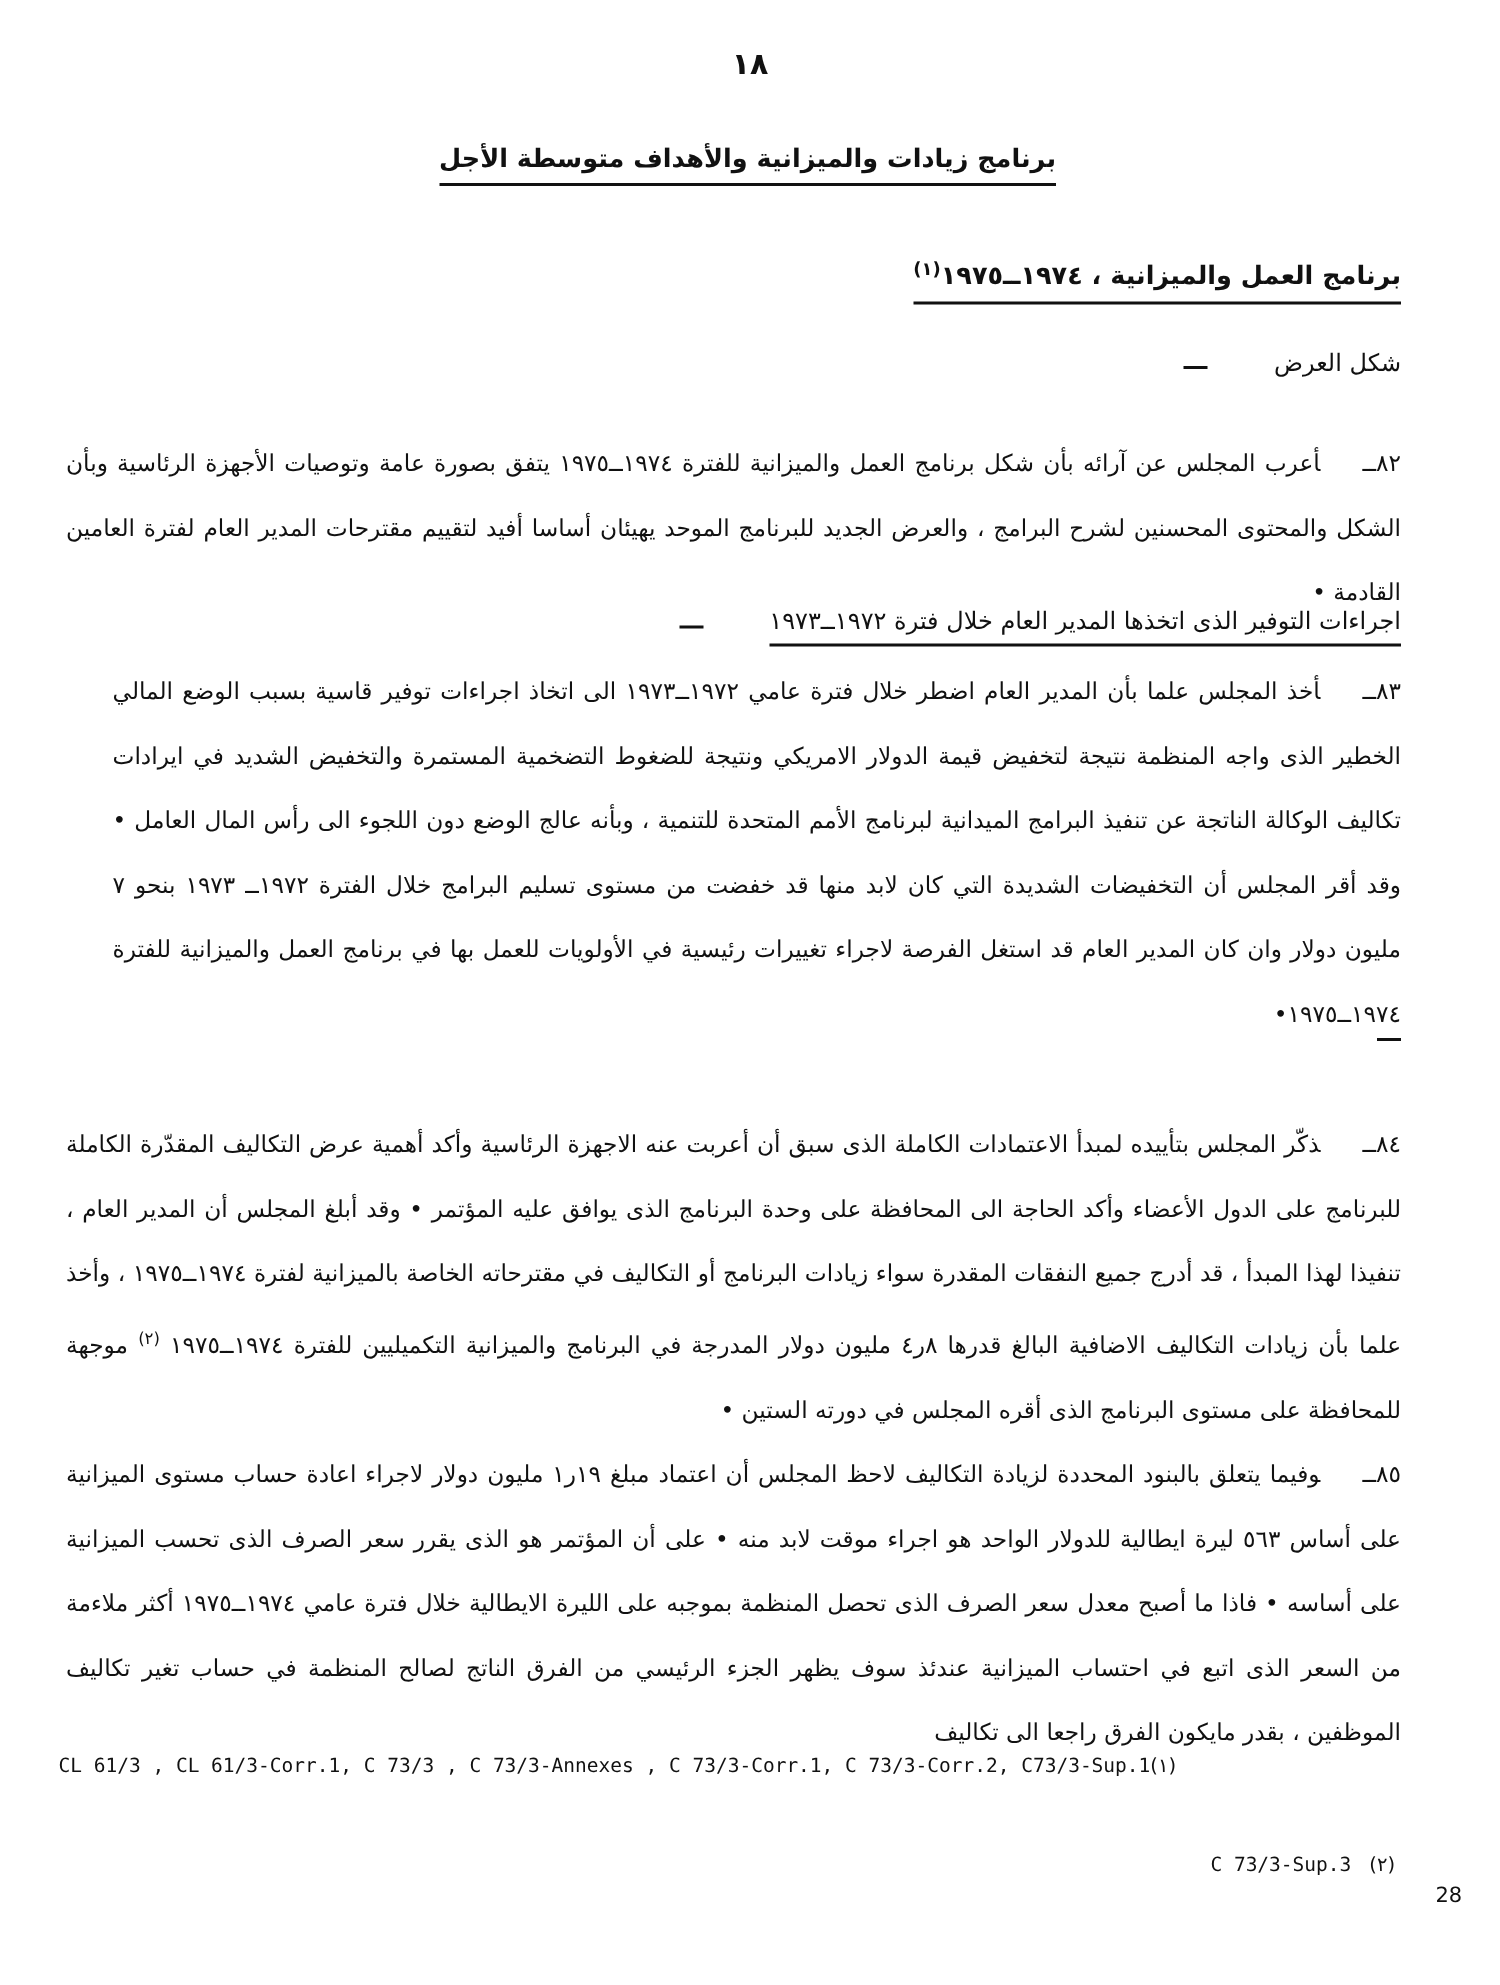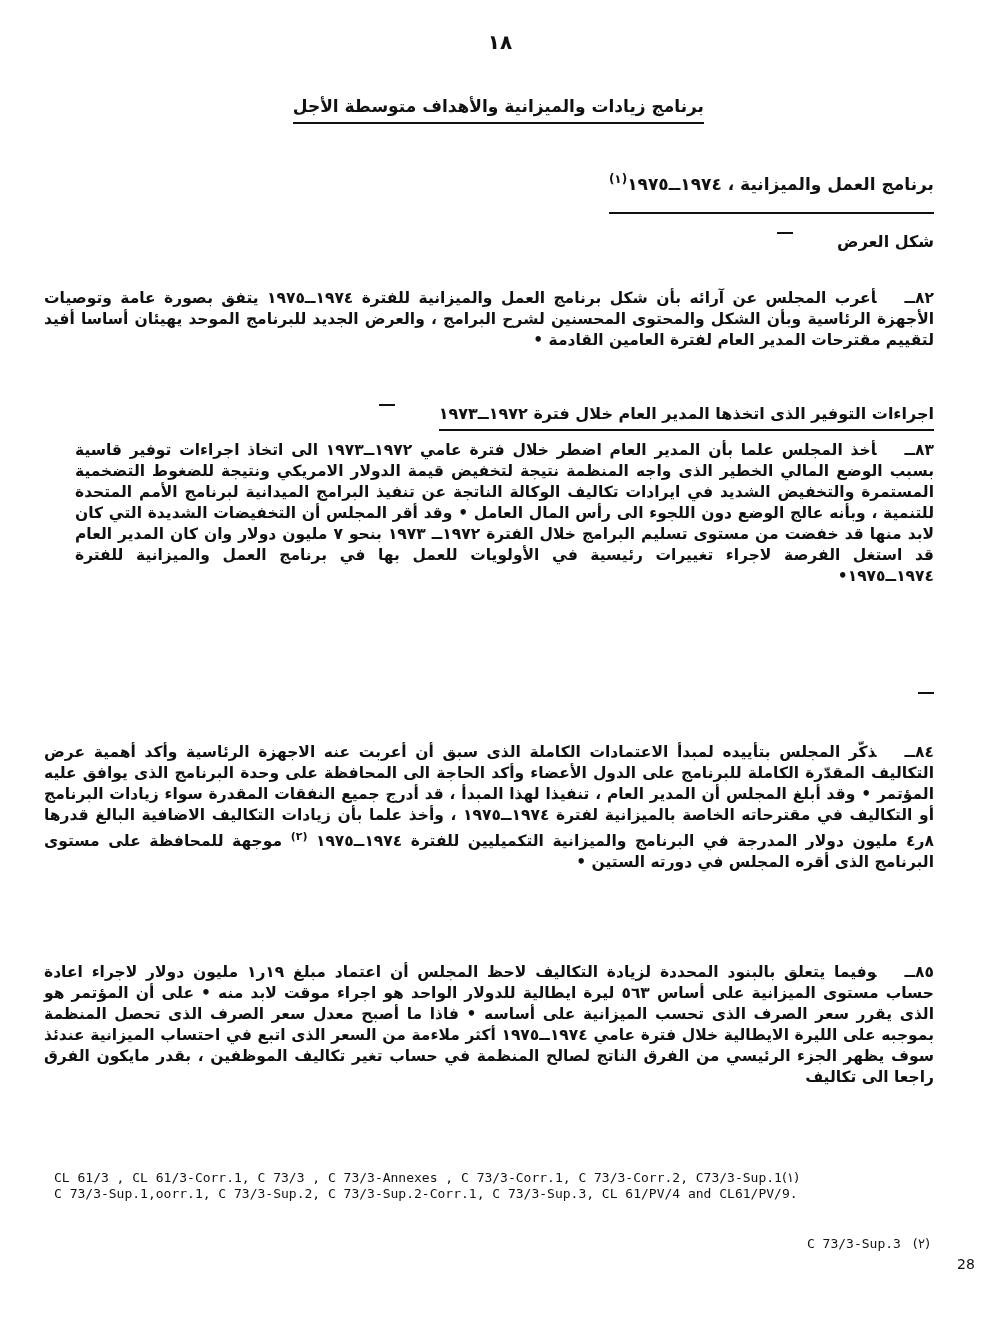--- a/index.html
+++ b/index.html
@@ -13,39 +13,39 @@
   }
   .rtl { direction: rtl; unicode-bidi: embed; }
   .title {
     position: absolute; top: 96px; right: 296px;
     font-size: 17px; font-weight: bold;
     border-bottom: 2px solid #111; padding-bottom: 6px;
   }
   .subtitle {
     position: absolute; top: 172px; right: 66px;
     font-size: 17px; font-weight: bold;
-    border-bottom: 2px solid #111; padding-bottom: 18px; margin-left: 24px;
+    border-bottom: 2px solid #111; padding-bottom: 6px; margin-left: 24px;
   }
   .subtitle sup { font-size: 12px; }
   .heading {
-    position: absolute; right: 66px; font-size: 16px; font-weight: bold;
-    display: flex; flex-direction: row-reverse; gap: 44px;
+    position: absolute; right: 66px; font-size: 16px; font-weight: normal;
+    display: flex; flex-direction: row-reverse; align-items: center; gap: 44px;
   }
   .heading .dash { width: 16px; height: 2px; background: #111; display: inline-block; }
   .heading .htext { padding-bottom: 6px; }
   .heading.ul .htext { border-bottom: 2px solid #111; }
   .para {
     position: absolute; left: 44px; right: 66px;
-    font-size: 15.5px; font-weight: bold; line-height: 21px;
+    font-size: 15.5px; font-weight: normal; line-height: 43px;
     text-align: justify; text-align-last: right;
   }
   .para .pnum { margin-left: 28px; }
   .para sup { font-size: 11px; }
   .fn {
-    position: absolute; left: 54px; right: 70px;
+    position: absolute; left: 39px; right: 70px;
     font-family: "DejaVu Sans Mono", monospace; font-size: 13px; line-height: 16px;
     color: #111;
   }
   .fn .mark { font-family: "DejaVu Sans", sans-serif; }
   .fn-line { white-space: pre; }
   .fn2 {
     position: absolute; top: 1236px; right: 70px;
     font-family: "DejaVu Sans Mono", monospace; font-size: 13px;
   }
   .fn2 .mark { font-family: "DejaVu Sans", sans-serif; margin-left: 12px; }
@@ -89,20 +89,19 @@
 <div class="para rtl" style="top:742px;">
   <span class="pnum">٨٤ــ</span><span>ذكّر المجلس بتأييده لمبدأ الاعتمادات الكاملة الذى سبق أن أعربت عنه الاجهزة الرئاسية وأكد أهمية عرض التكاليف المقدّرة الكاملة للبرنامج على الدول الأعضاء وأكد الحاجة الى المحافظة على وحدة البرنامج الذى يوافق عليه المؤتمر • وقد أبلغ المجلس أن المدير العام ، تنفيذا لهذا المبدأ ، قد أدرج جميع النفقات المقدرة سواء زيادات البرنامج أو التكاليف في مقترحاته الخاصة بالميزانية لفترة ١٩٧٤ــ١٩٧٥ ، وأخذ علما بأن زيادات التكاليف الاضافية البالغ قدرها ٨ر٤ مليون دولار المدرجة في البرنامج والميزانية التكميليين للفترة ١٩٧٤ــ١٩٧٥</span> <sup>(٢)</sup> <span>موجهة للمحافظة على مستوى البرنامج الذى أقره المجلس في دورته الستين •</span>
 </div>
 
 <div class="para rtl" style="top:962px;">
   <span class="pnum">٨٥ــ</span><span>وفيما يتعلق بالبنود المحددة لزيادة التكاليف لاحظ المجلس أن اعتماد مبلغ ١٩ر١ مليون دولار لاجراء اعادة حساب مستوى الميزانية على أساس ٥٦٣ ليرة ايطالية للدولار الواحد هو اجراء موقت لابد منه • على أن المؤتمر هو الذى يقرر سعر الصرف الذى تحسب الميزانية على أساسه • فاذا ما أصبح معدل سعر الصرف الذى تحصل المنظمة بموجبه على الليرة الايطالية خلال فترة عامي ١٩٧٤ــ١٩٧٥ أكثر ملاءمة من السعر الذى اتبع في احتساب الميزانية عندئذ سوف يظهر الجزء الرئيسي من الفرق الناتج لصالح المنظمة في حساب تغير تكاليف الموظفين ، بقدر مايكون الفرق راجعا الى تكاليف</span>
 </div>
 
 <div class="fn" style="top:1170px;">
   <div class="fn-line"><span>CL 61/3 , CL 61/3-Corr.1, C 73/3 , C 73/3-Annexes , C 73/3-Corr.1, C 73/3-Corr.2, C73/3-Sup.1</span><span class="mark">(١)</span></div>
-  <div class="fn-line">C 73/3-Sup.1,oorr.1, C 73/3-Sup.2, C 73/3-Sup.2-Corr.1, C 73/3-Sup.3, CL 61/PV/4 and CL61/PV/9.</div>
 </div>
 
 <div class="fn2">
   <span>C 73/3-Sup.3</span><span class="mark">(٢)</span>
 </div>
 
 <div class="archive-num">28</div>
 
 </body></html>

